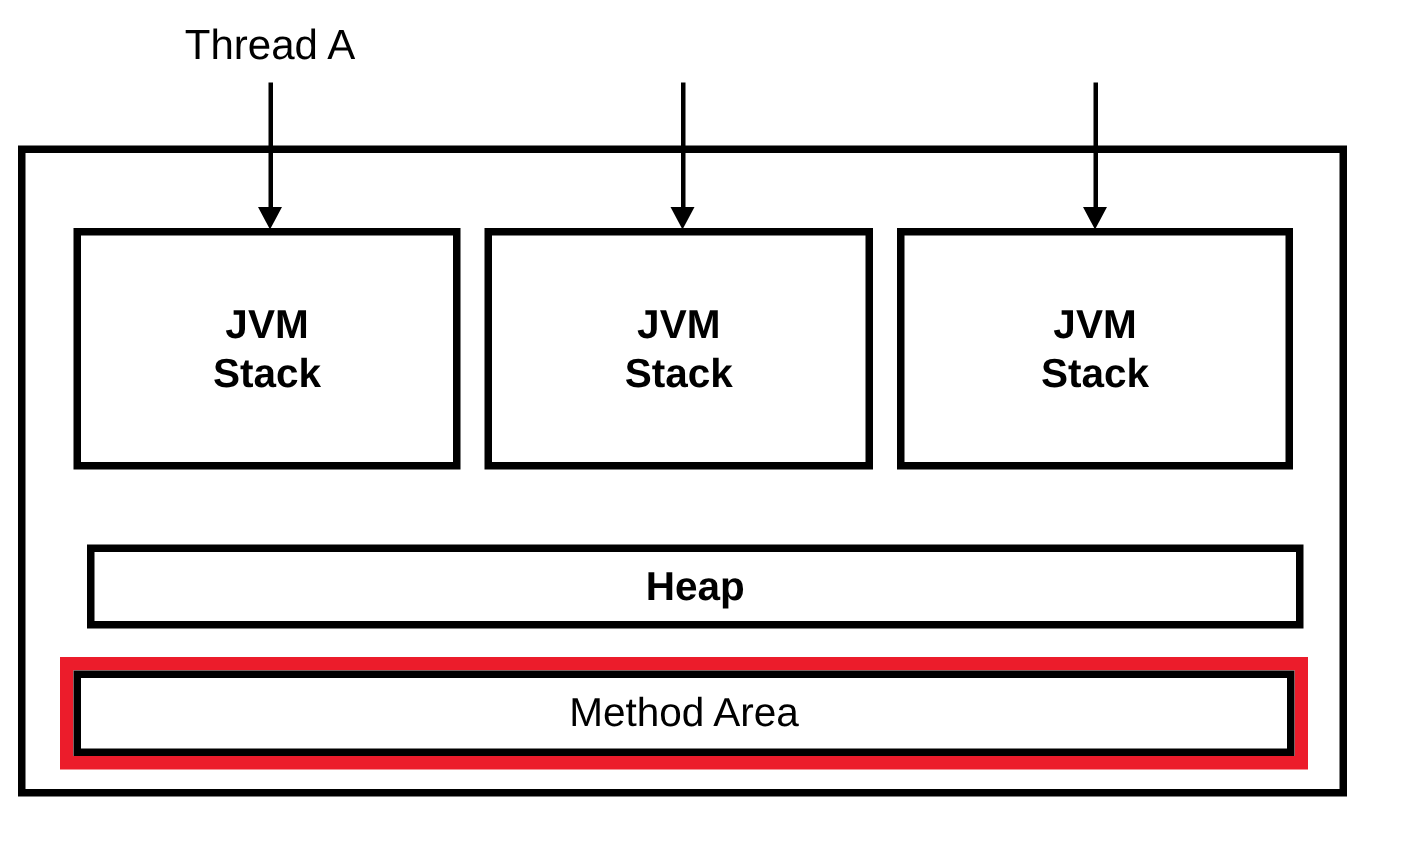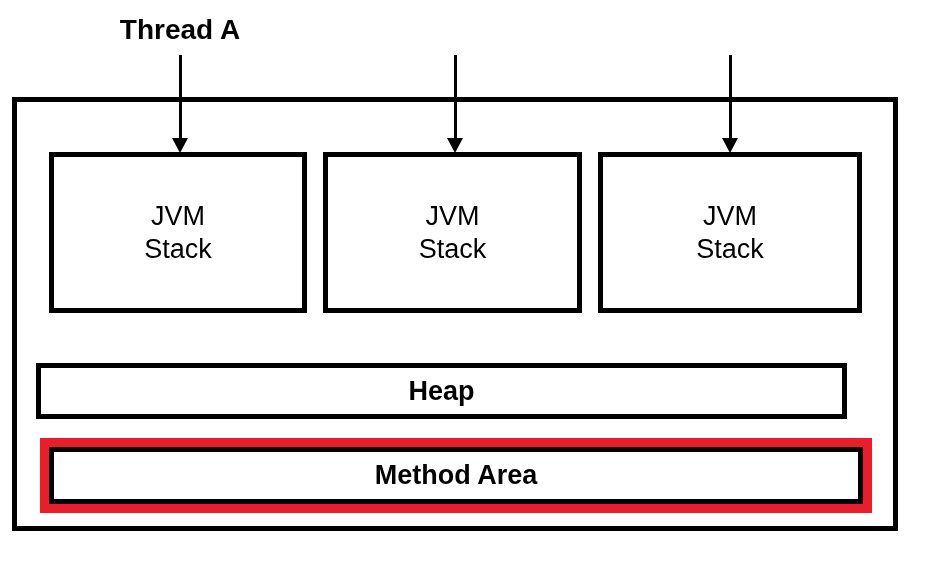--- a/index.html
+++ b/index.html
@@ -17,21 +17,21 @@
     height: 571px;
     background: var(--background, #fff);
     color: var(--line-black, #000);
   }
   
   .thread-label {
     position: absolute;
     top: 15px;
     transform: translateX(-50%);
     font-size: 28px;
-    font-weight: bold;
+    font-weight: normal;
     line-height: 30px;
     white-space: nowrap;
     color: var(--line-black, #000);
   }
   
   .arrow { position: absolute; top: 0; z-index: 5; }
   .arrow .stem {
     position: absolute;
     left: -1.5px;
     top: 55px;
@@ -66,28 +66,28 @@
     top: 152px;
     height: 161px;
     border: 5px solid var(--line-black, #000);
     box-sizing: border-box;
     background: var(--background, #fff);
     display: flex;
     align-items: center;
     justify-content: center;
     text-align: center;
     font-size: 27px;
-    font-weight: normal;
+    font-weight: bold;
     line-height: 33px;
   }
   .jvm-box .line { display: block; }
   
   .heap-box {
     position: absolute;
-    left: 36px;
+    left: 58px;
     top: 363px;
     width: 811px;
     height: 56px;
     border: 5px solid var(--line-black, #000);
     box-sizing: border-box;
     background: var(--background, #fff);
     display: flex;
     align-items: center;
     justify-content: center;
     font-size: 27px;
@@ -107,21 +107,21 @@
   .method-box {
     width: 100%;
     height: 100%;
     border: 5px solid var(--line-black, #000);
     box-sizing: border-box;
     background: var(--background, #fff);
     display: flex;
     align-items: center;
     justify-content: center;
     font-size: 27px;
-    font-weight: bold;
+    font-weight: normal;
   }
 </style>
 </head>
 <body>
 
 <div class="canvas">
 
   <div class="thread-label" style="left:180px">Thread A</div>
 
   <div class="arrow" style="left:180px">

